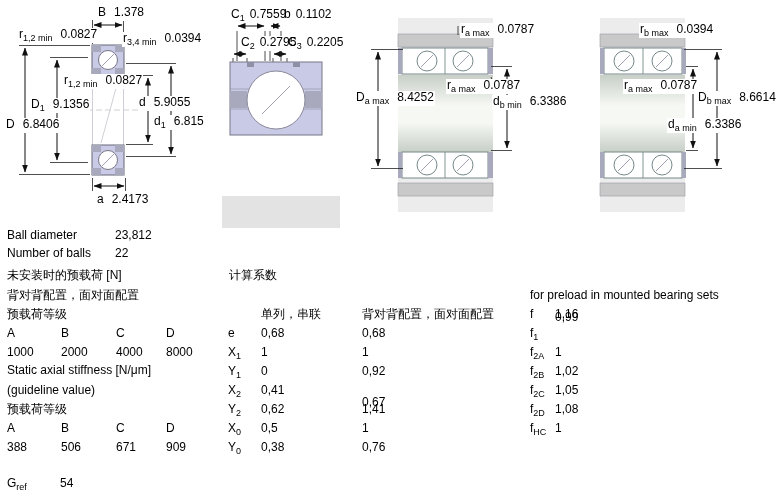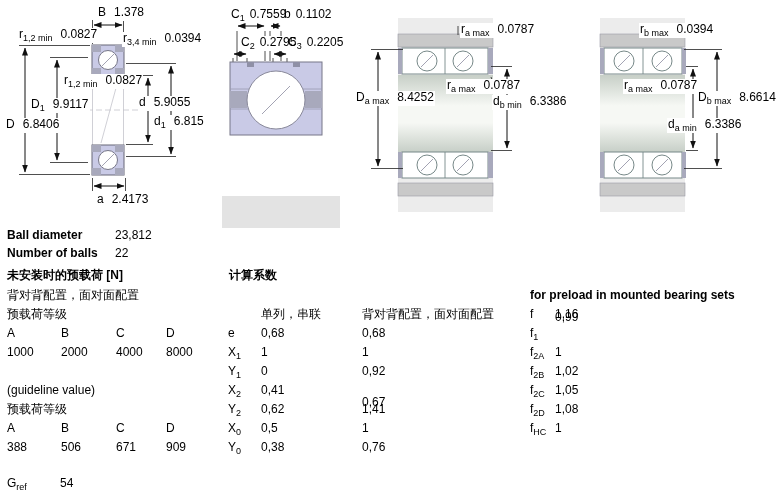--- a/index.html
+++ b/index.html
@@ -1,19 +1,19 @@
 <!DOCTYPE html>
 <html><head>
 <meta charset="utf-8">
 <style>
   html,body{margin:0;padding:0;background:#fff;}
   #page{position:relative;width:781px;height:494px;background:#ffffff;overflow:hidden;
         font-family:"Liberation Sans","DejaVu Sans",sans-serif;color:#000;}
   .lbl{position:absolute;font-size:12px;line-height:13px;white-space:nowrap;}
-  .b{font-weight:bold;text-align:right;}
+  .b{font-weight:normal;text-align:right;}
   .lbl sub{font-size:9px;line-height:1;}
   .dim{background:#fff;padding:0 1px;}
   .dim .v{margin-left:8px;}
   .dim.tight .v{margin-left:5px;}
   svg{position:absolute;}
   .dml{stroke:#111;stroke-width:1;marker-start:url(#ah);marker-end:url(#ah);}
   .ext{stroke:#222;stroke-width:0.8;}
   .thin{stroke:#9a9ab0;stroke-width:0.8;}
   .faint{stroke:#c4c4cc;stroke-width:0.8;}
   .strip{position:absolute;background:#e3e3e3;}
@@ -187,21 +187,21 @@
     <line class="dml" x1="113" y1="51" x2="113" y2="130"></line>
     <line class="ext" x1="106" y1="48.5" x2="118" y2="48.5"></line>
     <line class="ext" x1="106" y1="132.5" x2="118" y2="132.5"></line>
     <line class="ext" x1="70" y1="8" x2="70" y2="17"></line>
   </svg>
 
   <span class="lbl dim" style="left:97px;top:6px"><span>B</span><sub></sub><span class="v">1.378</span></span>
   <span class="lbl dim" style="left:18px;top:28px"><span>r</span><sub>1,2 min</sub><span class="v">0.0827</span></span>
   <span class="lbl dim" style="left:122px;top:32px"><span>r</span><sub>3,4 min</sub><span class="v">0.0394</span></span>
   <span class="lbl dim" style="left:63px;top:74px"><span>r</span><sub>1,2 min</sub><span class="v">0.0827</span></span>
-  <span class="lbl dim" style="left:30px;top:98px"><span>D</span><sub>1</sub><span class="v">9.9117</span></span>
+  <span class="lbl dim" style="left:30px;top:98px"><span>D</span><sub>1</sub><span class="v">9.1356</span></span>
   <span class="lbl dim" style="left:138px;top:96px"><span>d</span><sub></sub><span class="v">5.9055</span></span>
   <span class="lbl dim" style="left:5px;top:118px"><span>D</span><sub></sub><span class="v">6.8406</span></span>
   <span class="lbl dim" style="left:153px;top:115px"><span>d</span><sub>1</sub><span class="v">6.815</span></span>
   <span class="lbl dim" style="left:96px;top:193px"><span>a</span><sub></sub><span class="v">2.4173</span></span>
 
   <span class="lbl dim tight" style="left:230px;top:8px"><span>C</span><sub>1</sub><span class="v">0.7559</span></span>
   <span class="lbl dim tight" style="left:283px;top:8px;background:transparent"><span>b</span><sub></sub><span class="v">0.1102</span></span>
   <span class="lbl dim tight" style="left:240px;top:36px"><span>C</span><sub>2</sub><span class="v">0.2795</span></span>
   <span class="lbl dim tight" style="left:287px;top:36px;background:transparent"><span>C</span><sub>3</sub><span class="v">0.2205</span></span>
 
@@ -225,20 +225,21 @@
   <span class="lbl" style="left:7px;top:308px">预载荷等级</span>
   <span class="lbl" style="left:7px;top:327px">A</span>
   <span class="lbl" style="left:61px;top:327px">B</span>
   <span class="lbl" style="left:116px;top:327px">C</span>
   <span class="lbl" style="left:166px;top:327px">D</span>
   <span class="lbl" style="left:7px;top:346px">1000</span>
   <span class="lbl" style="left:61px;top:346px">2000</span>
   <span class="lbl" style="left:116px;top:346px">4000</span>
   <span class="lbl" style="left:166px;top:346px">8000</span>
 
+  <span class="lbl b" style="left:7px;top:364px">Static axial stiffness [N/μm]</span>
   <span class="lbl" style="left:7px;top:384px">(guideline value)</span>
   <span class="lbl" style="left:7px;top:403px">预载荷等级</span>
   <span class="lbl" style="left:7px;top:422px">A</span>
   <span class="lbl" style="left:61px;top:422px">B</span>
   <span class="lbl" style="left:116px;top:422px">C</span>
   <span class="lbl" style="left:166px;top:422px">D</span>
   <span class="lbl" style="left:7px;top:441px">388</span>
   <span class="lbl" style="left:61px;top:441px">506</span>
   <span class="lbl" style="left:116px;top:441px">671</span>
   <span class="lbl" style="left:166px;top:441px">909</span>

